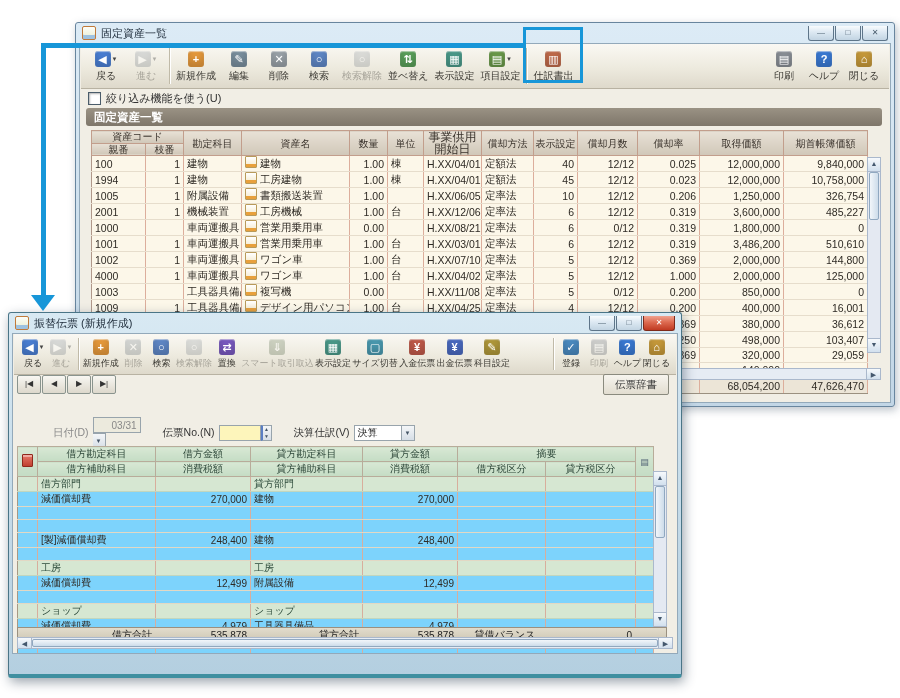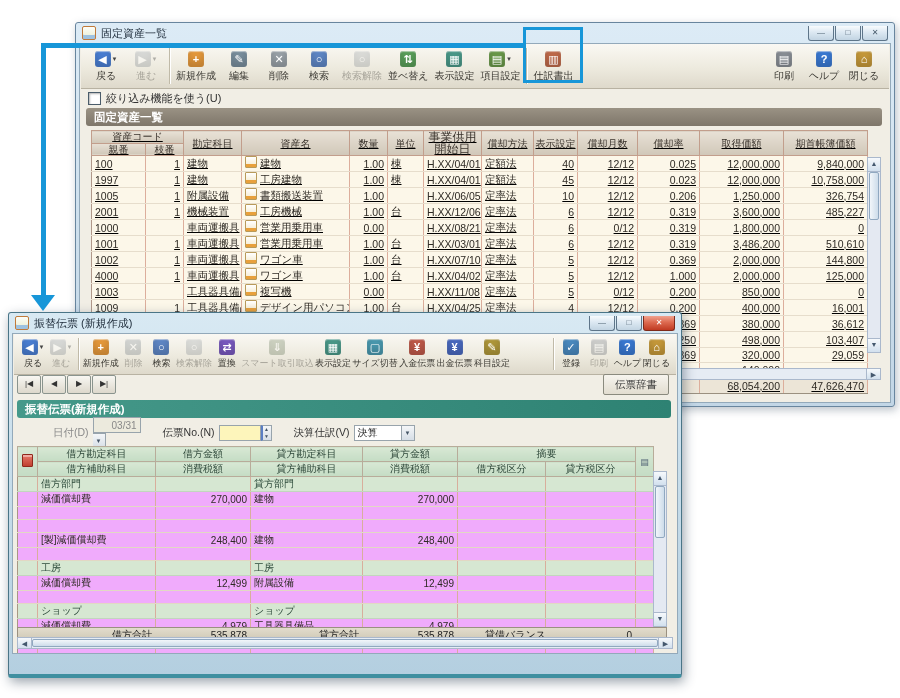--- a/index.html
+++ b/index.html
@@ -49,21 +49,21 @@
   
   .filter-row{position:absolute;left:8px;top:47px;display:flex;align-items:center;gap:5px;
      font-size:11px;color:#333;}
   .checkbox{width:11px;height:11px;background:#fff;border:1px solid #4a5c6a;
      box-shadow:inset 1px 1px 2px rgba(0,0,0,.3);}
   .section-bar{position:absolute;height:18px;border-radius:3px;color:#fff;font-weight:bold;
      font-size:11.5px;line-height:18px;padding-left:8px;}
   .asset-sb{left:6px;right:8px;top:64px;background:linear-gradient(#9a9284,#7e766a);}
   .journal-sb{left:4px;right:6px;top:66px;background:linear-gradient(90deg,#45998a,#2e8273);}
 
-  .atwrap{position:absolute;left:11px;top:86px;width:790px;text-decoration:underline;}
+  .atwrap{position:absolute;left:11px;top:86px;width:790px;}
   table.atable{border-collapse:collapse;table-layout:fixed;width:776px;font-size:10.5px;
      color:#2e2a24;background:#fcf7e9;border:1px solid #b0988a;}
   .atable th{background:linear-gradient(#e8e1d6,#d0c7b8);border:1px solid #c29e8c;font-weight:normal;
      font-size:10px;padding:0 1px;color:#3a332c;line-height:11px;white-space:nowrap;overflow:hidden;}
   .atable th.wrap{white-space:normal;font-size:12px;line-height:12px;}
   .atable td{border-right:1px solid #dcae9c;border-bottom:1px solid #e6ddcc;height:14px;
      padding:0 3px;white-space:nowrap;overflow:hidden;}
   .num{text-align:right;}
   .atable tr.total-row td{background:#ece5d7;border-top:1px solid #a89e8e;border-bottom:1px solid #9a9080;}
   .aicon{display:inline-block;width:10px;height:10px;margin-right:3px;vertical-align:-1px;
@@ -107,35 +107,35 @@
   .ddbtn{width:13px;height:16px;border:1px solid #98a4ac;border-left:0;box-sizing:border-box;
      background:linear-gradient(#f4f6f8,#d6dee6);font-size:6px;text-align:center;line-height:15px;color:#456;}
   .slipno{width:42px;background:#fdf5bb;}
   .spin{width:11px;height:16px;border:1px solid #98a4ac;border-left:2px solid #5a7ec4;box-sizing:border-box;
      background:linear-gradient(#f4f6f8,#d6dee6);font-size:5px;line-height:7px;text-align:center;color:#456;}
   .combo{width:48px;background:#fff;font-size:10px;padding:0 3px;color:#222;}
   .gap14{width:14px;}
 
   .jtwrap{position:absolute;left:4px;top:112px;width:650px;}
   table.jtable{border-collapse:collapse;table-layout:fixed;width:636px;font-size:10.5px;
-     background:#f0abfc;color:#2e2a24;border:1px solid #a89884;}
+     background:#7dd3fc;color:#2e2a24;border:1px solid #a89884;}
   .jtable th{background:linear-gradient(#d8e8d4,#c4dcc4);border:1px solid #b8ac9a;font-weight:normal;
      height:12px;padding:0 2px;color:#2c4638;font-size:10px;white-space:nowrap;overflow:hidden;}
   .jtable td{border-right:1px solid #d8ae9c;border-bottom:1px solid #e2d8c4;height:12px;
      padding:0 3px;white-space:nowrap;overflow:hidden;font-size:10px;}
   .jtable tr.dept td{background:#d6e7d2;border-bottom-color:#c2d6be;color:#2c4a3a;}
   .slip-icon{display:inline-block;width:9px;height:11px;background:linear-gradient(#e87a6a,#c04030);
      border:1px solid #90281c;border-radius:1px;box-shadow:inset 0 2px 0 rgba(255,255,255,.4);}
   .note-icon{font-size:9px;color:#556677;}
   .jtotal{position:absolute;left:0;top:181px;width:650px;height:14px;display:grid;
      grid-template-columns:20px 118px 95px 112px 95px 88px 90px 32px;
      background:linear-gradient(#e2dccc,#cfc8b6);border:1px solid #9a9080;box-sizing:border-box;
      font-size:10px;align-items:center;color:#222;}
   .jtotal .r{text-align:right;padding-right:4px;}
-  .jtotal .l{text-align:right;padding-left:6px;}
+  .jtotal .l{text-align:center;padding-left:6px;}
   .jhscroll{left:4px;right:4px;bottom:4px;}
 
   
   #annotation-layer{position:absolute;left:0;top:0;width:900px;height:698px;z-index:40;pointer-events:none;}
   #ann-box{position:absolute;border:3px solid #1796d8;}
   #ann-hline{position:absolute;height:5px;background:#1796d8;}
   #ann-vline{position:absolute;width:5px;background:#1796d8;left:41px;top:43px;height:253px;}
   #ann-arrow{position:absolute;left:31px;top:295px;width:0;height:0;
      border-left:12px solid transparent;border-right:12px solid transparent;border-top:16px solid #1796d8;}
 </style>
@@ -301,21 +301,21 @@
                 <td>棟</td>
                 <td>H.XX/04/01</td>
                 <td>定額法</td>
                 <td class="num">40</td>
                 <td class="num">12/12</td>
                 <td class="num">0.025</td>
                 <td class="num">12,000,000</td>
                 <td class="num">9,840,000</td>
               </tr>
               <tr>
-                <td>1997</td>
+                <td>1994</td>
                 <td class="num">1</td>
                 <td>建物</td>
                 <td><span class="aicon"></span>工房建物</td>
                 <td class="num">1.00</td>
                 <td>棟</td>
                 <td>H.XX/04/01</td>
                 <td>定額法</td>
                 <td class="num">45</td>
                 <td class="num">12/12</td>
                 <td class="num">0.023</td>
@@ -653,23 +653,20 @@
             <span class="tlabel">閉じる</span>
           </div>
         </div>
       <div class="nav-row" id="journal-nav">
           <span class="navbtn">|◀</span>
           <span class="navbtn">◀</span>
           <span class="navbtn">▶</span>
           <span class="navbtn">▶|</span>
         </div>
       <div class="slip-dict">伝票辞書</div>
-      <div class="section-bar journal-sb">
-        <span>振替伝票(新規作成)</span>
-      </div>
       <div class="form-row">
         <span class="flabel dim">日付(D)</span>
         <span style="display:flex;flex-direction:column;">
           <span class="fbox datebox">03/31</span>
             <span class="ddbtn">▼</span>
         </span>
         <span class="gap14"></span>
         <span class="flabel">伝票No.(N)</span>
         <span style="display:flex;">
           <span class="fbox slipno"></span>

